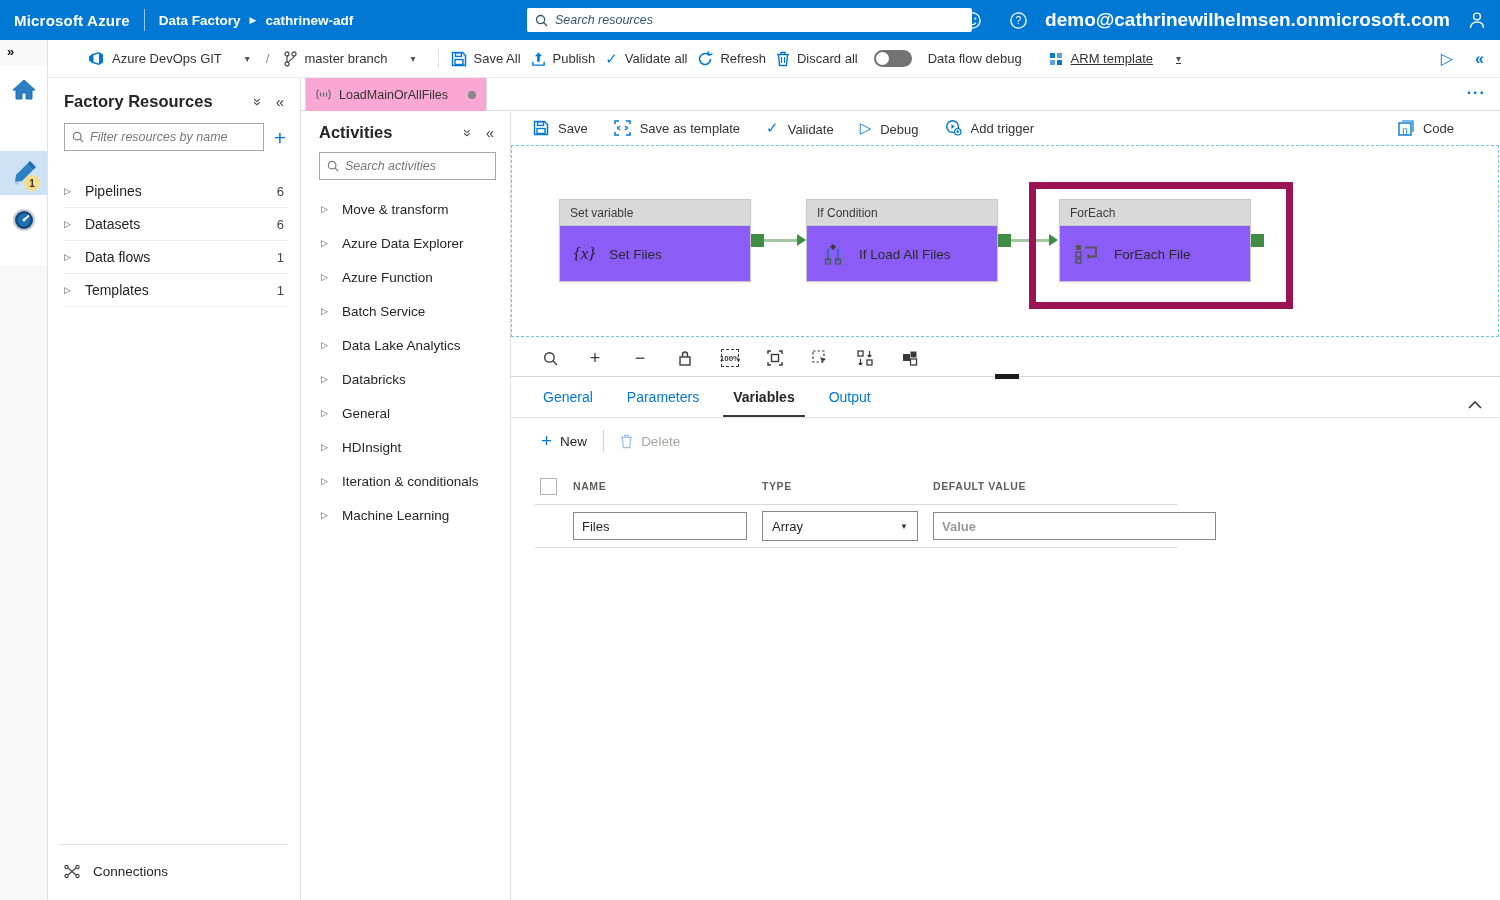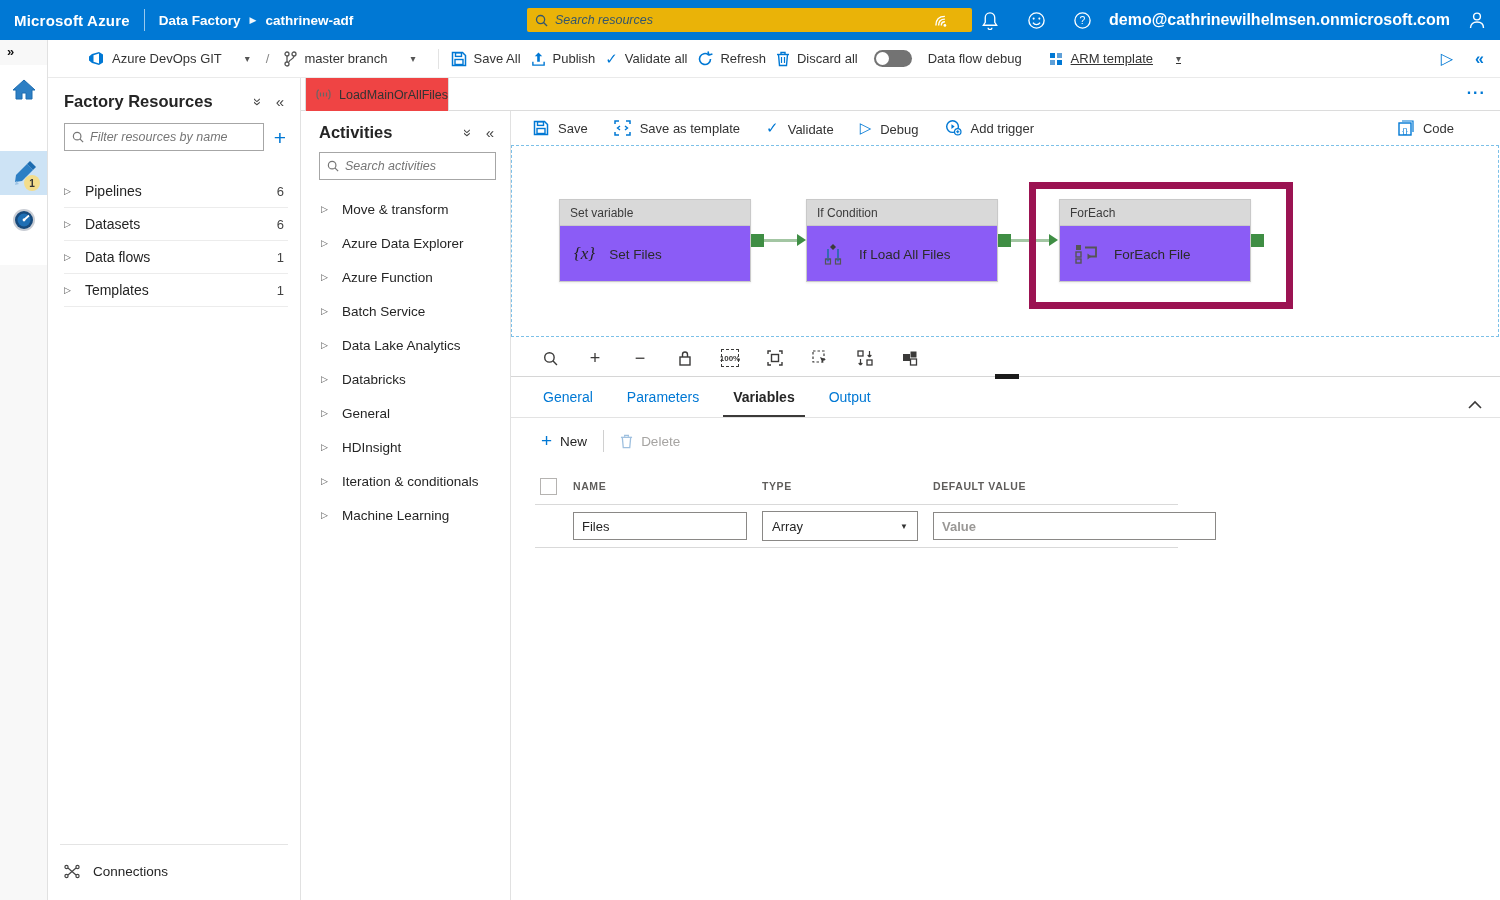--- a/index.html
+++ b/index.html
@@ -4,26 +4,26 @@
 <style>
   * { margin:0; padding:0; box-sizing:border-box; }
   html,body { width:1500px; height:900px; font-family:"Liberation Sans", sans-serif; background:#fff; overflow:hidden; }
 
   
   .topbar { position:absolute; left:0; top:0; width:1500px; height:40px; background:#0078d4; display:flex; align-items:center; color:#fff; }
   .brand { font-weight:bold; font-size:15px; margin-left:14px; letter-spacing:.2px; }
   .tb-divider { width:1px; height:22px; background:rgba(255,255,255,.6); margin:0 14px; }
   .crumb { font-size:13.5px; font-weight:600; }
   .crumb-chev { font-size:9px; margin:0 9px; opacity:.95; }
-  .tb-search { position:absolute; left:527px; top:8px; width:445px; height:24px; background:#eab308; border-radius:2px; display:flex; align-items:center; padding:0 8px; color:#355; }
+  .tb-search { position:absolute; left:527px; top:8px; width:445px; height:24px; background:#ffffff; border-radius:2px; display:flex; align-items:center; padding:0 8px; color:#355; }
   .tb-search input { border:none; background:transparent; outline:none; font-size:12.5px; font-style:italic; color:#33566e; width:100%; margin-left:7px; font-family:"Liberation Sans",sans-serif;}
   .tb-search input::placeholder { color:#33566e; font-style:italic; }
   .tb-icons { position:absolute; right:0; top:0; height:40px; display:flex; align-items:center; gap:0; }
   .tb-icon { width:46px; height:40px; display:flex; align-items:center; justify-content:center; cursor:pointer; }
-  .tb-account { font-size:16px; font-weight:600; color:#fff; margin:0 4px; }
+  .tb-account { font-size:19px; font-weight:600; color:#fff; margin:0 4px; }
 
   
   .leftrail { position:absolute; left:0; top:40px; width:48px; height:860px; background:#f8f8f8; border-right:1px solid #e1e1e1; }
   .rail-expand { position:absolute; left:7px; top:4px; font-size:13px; color:#111; cursor:pointer; font-weight:bold;}
   .rail-item { position:absolute; left:0; width:47px; height:44px; display:flex; align-items:center; justify-content:center; cursor:pointer; background:#fff;}
   .rail-item.active { background:#cde3f5; }
   .rail-stack { position:absolute; left:0; top:25px; width:47px; height:200px; background:#fff; }
   .badge { position:absolute; left:24px; top:24px; width:16px; height:16px; border-radius:50%; background:#f3dd8b; color:#333; font-size:10px; display:flex; align-items:center; justify-content:center; font-weight:600; }
 
   
@@ -51,21 +51,21 @@
   .tree-row { display:flex; align-items:center; height:33px; margin:0 12px 0 16px; border-bottom:1px solid #ececec; font-size:14px; color:#252525; cursor:pointer; }
   .tree-row:first-of-type { border-top:1px solid #ececec; }
   .tri { font-size:9px; color:#555; margin-right:14px; }
   .count { margin-left:auto; color:#444; font-size:13px; padding-right:4px;}
   .factory-footer { position:absolute; left:0; bottom:12px; width:100%; }
   .ff-div { height:1px; background:#e4e4e4; margin:0 12px 10px 12px; }
   .ff-row { display:flex; align-items:center; gap:13px; padding:9px 16px; font-size:13.5px; color:#252525; cursor:pointer;}
 
   
   .tabstrip { position:absolute; left:301px; top:78px; width:1199px; height:33px; background:#fff; border-bottom:1px solid #dcdcdc; }
-  .tab { position:absolute; left:4px; top:0; width:144px; height:33px; background:#ef4444; border-left:1px solid #dcdcdc; border-right:1px solid #dcdcdc; display:flex; align-items:center; padding:0 10px; cursor:pointer; }
+  .tab { position:absolute; left:4px; top:0; width:182px; height:33px; background:#f9a8d4; border-left:1px solid #dcdcdc; border-right:1px solid #dcdcdc; display:flex; align-items:center; padding:0 10px; cursor:pointer; }
   .tab-title { font-size:12.5px; color:#333; margin-left:8px; flex:1; }
   .dirty-dot { width:8px; height:8px; border-radius:50%; background:#8a8886; }
   .tab-more { position:absolute; right:14px; top:2px; color:#0078d4; font-size:16px; letter-spacing:2px; cursor:pointer; font-weight:bold;}
 
   
   .activities { position:absolute; left:301px; top:111px; width:210px; height:789px; background:#fff; border-right:1px solid #e1e1e1; }
   .activities .panel-head { padding:12px 16px 8px 18px; }
   .act-search { margin:2px 14px 12px 18px; display:flex; align-items:center; border:1px solid #a6a6a6; height:28px; padding:0 7px;}
   .act-search input { border:none; outline:none; flex:1; font-size:12.5px; font-style:italic; margin-left:6px; width:100%; font-family:"Liberation Sans",sans-serif;}
   .act-search input::placeholder{ color:#767676; font-style:italic;}

